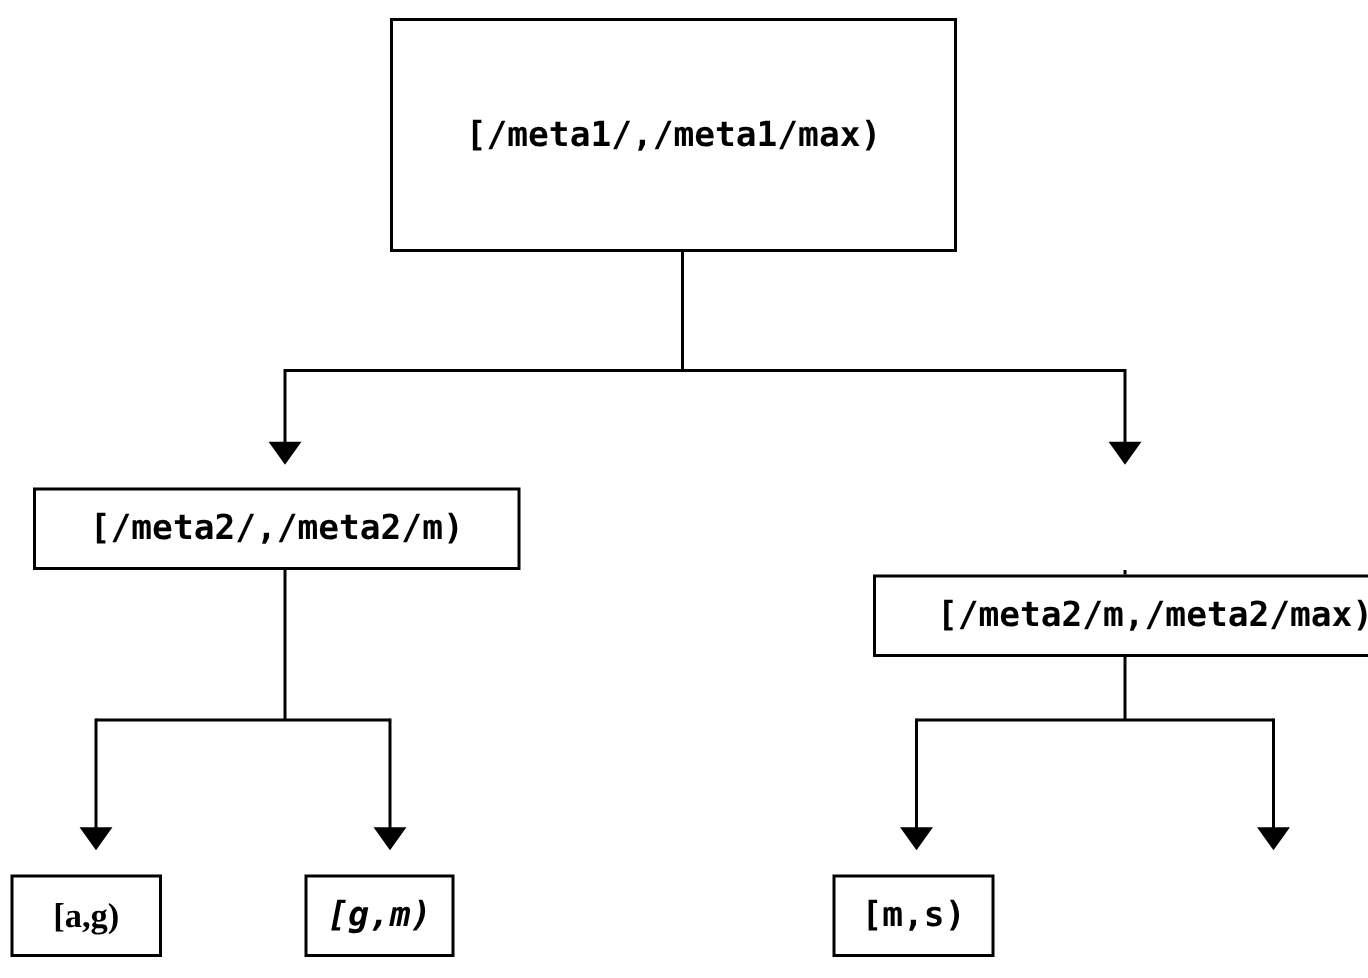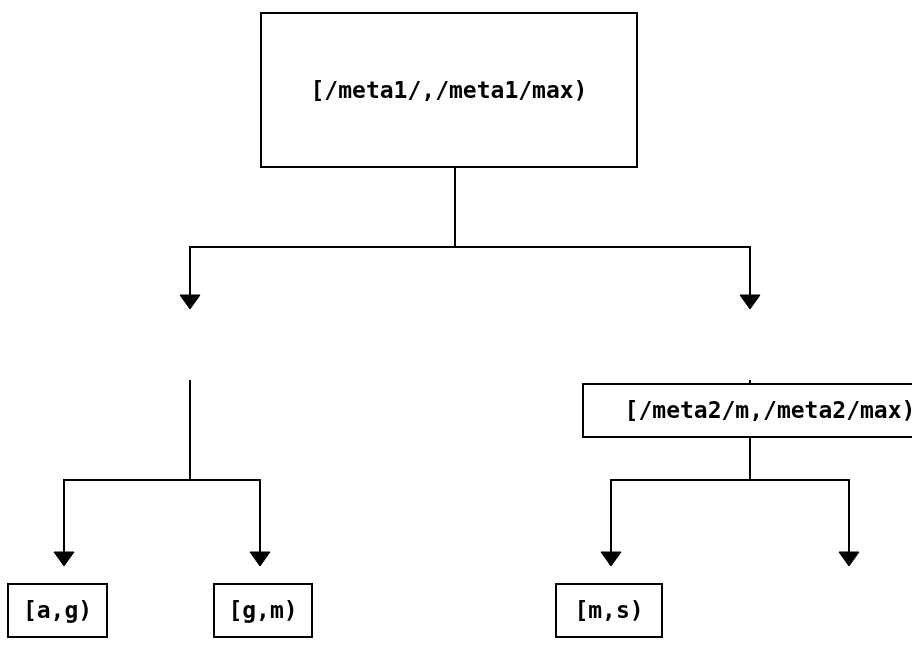--- a/index.html
+++ b/index.html
@@ -42,22 +42,22 @@
     align-items: center;
     justify-content: center;
     font-size: 23px;
     font-weight: bold;
     white-space: nowrap;
     line-height: 1;
   }
   .node-root  { left: 260px; top: 12px;  width: 378px; height: 156px; }
   .node-c0    { left: 22px;  top: 325px; width: 325px; height: 55px; }
   .node-c1    { left: 582px; top: 344px; width: 376px; height: 55px; margin-top: 39px; }
-  .node-l0    { left: 7px;   top: 583px; width: 101px; height: 55px; }
-  .node-l1    { left: 213px; top: 583px; width: 100px; height: 55px; }
+  .node-l0    { left: 7px;   top: 583px; width: 101px; height: 55px; font-family: Liberation Serif, serif; }
+  .node-l1    { left: 203px; top: 583px; width: 100px; height: 55px; font-style: italic; }
   .node-l2    { left: 555px; top: 583px; width: 108px;  height: 55px; }
   .node-l3    { left: 778px; top: 583px; width: 126px; height: 55px; }
 </style>
 </head>
 <body>
 
 <div class="canvas">
 
   <svg class="edges" viewBox="0 0 912 652" xmlns="http://www.w3.org/2000/svg">
 
@@ -86,20 +86,23 @@
       <line x1="849" y1="479" x2="849" y2="552"></line>
       <polygon points="601,552 621,552 611,566"></polygon>
       <polygon points="839,552 859,552 849,566"></polygon>
     </g>
   </svg>
 
   <div class="node node-root">
     <span>[/meta1/,/meta1/max)</span>
   </div>
 
+  <div class="node node-c0">
+    <span>[/meta2/,/meta2/m)</span>
+  </div>
 
   <div class="node node-c1">
     <span>[/meta2/m,/meta2/max)</span>
   </div>
 
   <div class="node node-l0">
     <span>[a,g)</span>
   </div>
 
   <div class="node node-l1">

